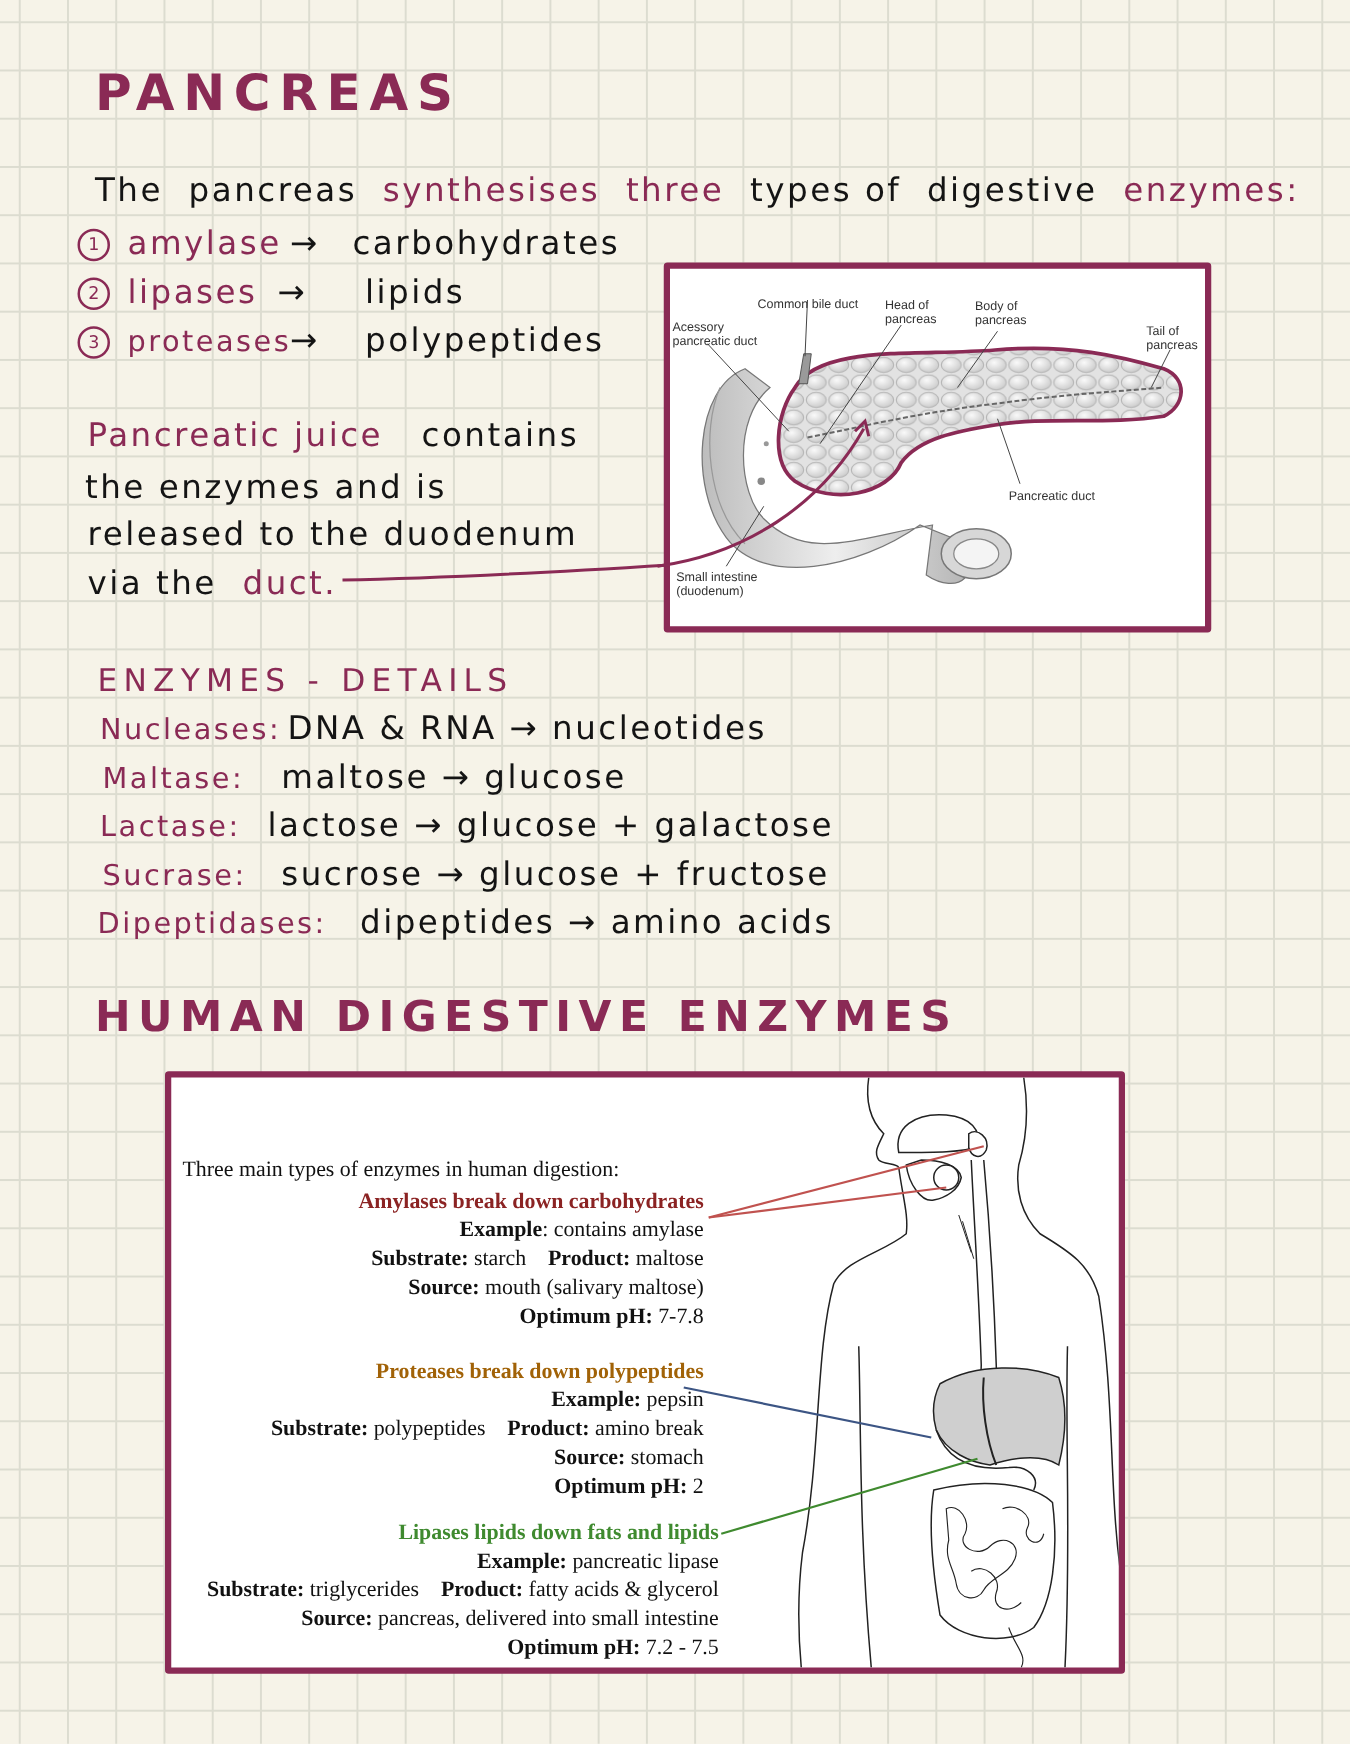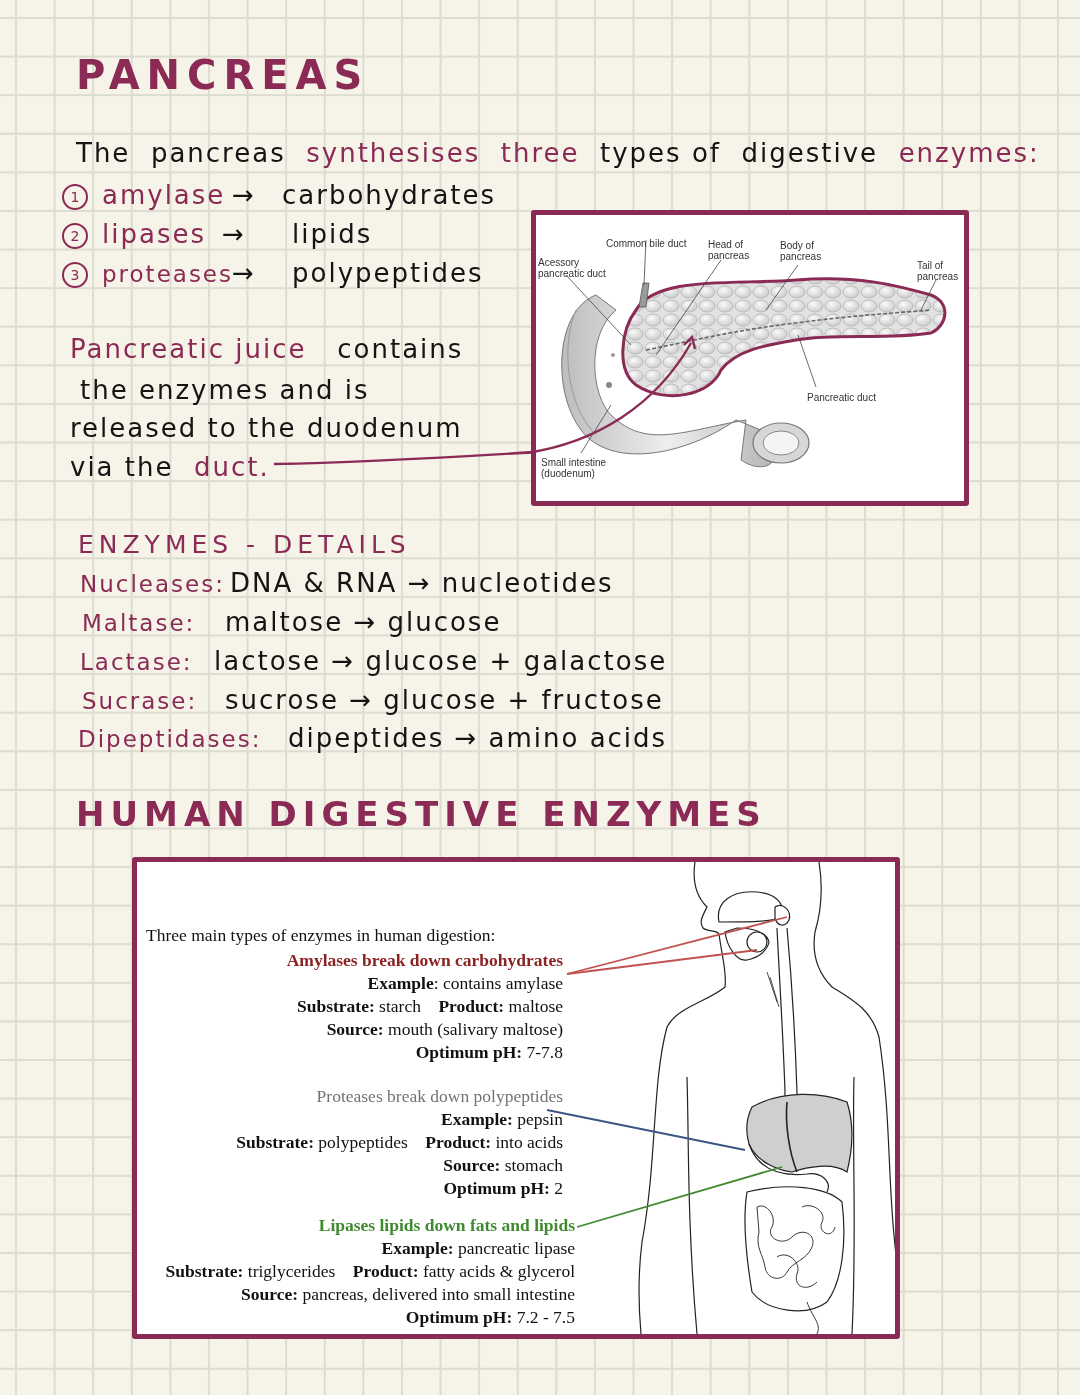--- a/index.html
+++ b/index.html
@@ -65,21 +65,21 @@
   <span class="circ">2</span><span class="maroon" style="display:inline-block;width:120px;">lipases</span><span class="ink" style="display:inline-block;width:70px;">→</span><span class="ink">lipids</span>
 </div>
 <div class="abs hand row" style="left:62px; top:258px;">
   <span class="circ">3</span><span class="maroon" style="display:inline-block;width:130px;font-size:23px;">proteases</span><span class="ink" style="display:inline-block;width:60px;">→</span><span class="ink">polypeptides</span>
 </div>
 
 <div class="abs hand row" style="left:70px; top:334px;">
   <span class="maroon">Pancreatic juice</span>&nbsp;&nbsp;
   <span class="ink">contains</span>
 </div>
-<div class="abs hand row ink" style="left:80px; top:375px;">the enzymes and is</div>
+<div class="abs hand row ink" style="left:68px; top:375px;">the enzymes and is</div>
 <div class="abs hand row ink" style="left:70px; top:413px;">released to the duodenum</div>
 <div class="abs hand row" style="left:70px; top:452px;">
   <span class="ink">via the</span>&nbsp;
   <span class="maroon">duct.</span>
 </div>
 
 <div class="box-frame" style="left:531px; top:210px; width:428px; height:286px;">
   <svg width="428" height="286" style="left:0; top:0;">
     <defs>
       <radialGradient id="lob" cx="40%" cy="35%" r="70%">
@@ -211,23 +211,23 @@
 
   <div class="serif" style="position:absolute; left:0; top:88px; width:426px; height:120px;">
     <div class="rt" style="top:0; color:#8b2323; font-weight:bold;">Amylases break down carbohydrates</div>
     <div class="rt" style="top:23px;"><b>Example</b><span>: contains amylase</span></div>
     <div class="rt" style="top:46px;"><b>Substrate:</b> <span>starch</span>&nbsp;&nbsp;&nbsp; <b>Product:</b> <span>maltose</span></div>
     <div class="rt" style="top:69px;"><b>Source:</b> <span>mouth (salivary maltose)</span></div>
     <div class="rt" style="top:92px;"><b>Optimum pH:</b> <span>7-7.8</span></div>
   </div>
 
   <div class="serif" style="position:absolute; left:0; top:224px; width:426px; height:120px;">
-    <div class="rt" style="top:0; color:#737373; font-weight:normal;">Proteases break down polypeptides</div>
+    <div class="rt" style="top:0; color:#a16207; font-weight:bold;">Proteases break down polypeptides</div>
     <div class="rt" style="top:23px;"><b>Example:</b> <span>pepsin</span></div>
-    <div class="rt" style="top:46px;"><b>Substrate:</b> <span>polypeptides</span>&nbsp;&nbsp;&nbsp; <b>Product:</b> <span>into acids</span></div>
+    <div class="rt" style="top:46px;"><b>Substrate:</b> <span>polypeptides</span>&nbsp;&nbsp;&nbsp; <b>Product:</b> <span>amino break</span></div>
     <div class="rt" style="top:69px;"><b>Source:</b> <span>stomach</span></div>
     <div class="rt" style="top:92px;"><b>Optimum pH:</b> <span>2</span></div>
   </div>
 
   <div class="serif" style="position:absolute; left:0; top:353px; width:438px; height:120px;">
     <div class="rt" style="top:0; color:#3f8a2f; font-weight:bold;">Lipases lipids down fats and lipids</div>
     <div class="rt" style="top:23px;"><b>Example:</b> <span>pancreatic lipase</span></div>
     <div class="rt" style="top:69px;"><b>Source:</b> <span>pancreas, delivered into small intestine</span></div>
     <div class="rt" style="top:46px;"><b>Substrate:</b> <span>triglycerides</span>&nbsp;&nbsp;&nbsp; <b>Product:</b> <span>fatty acids &amp; glycerol</span></div>
     <div class="rt" style="top:92px;"><b>Optimum pH:</b> <span>7.2 - 7.5</span></div>

